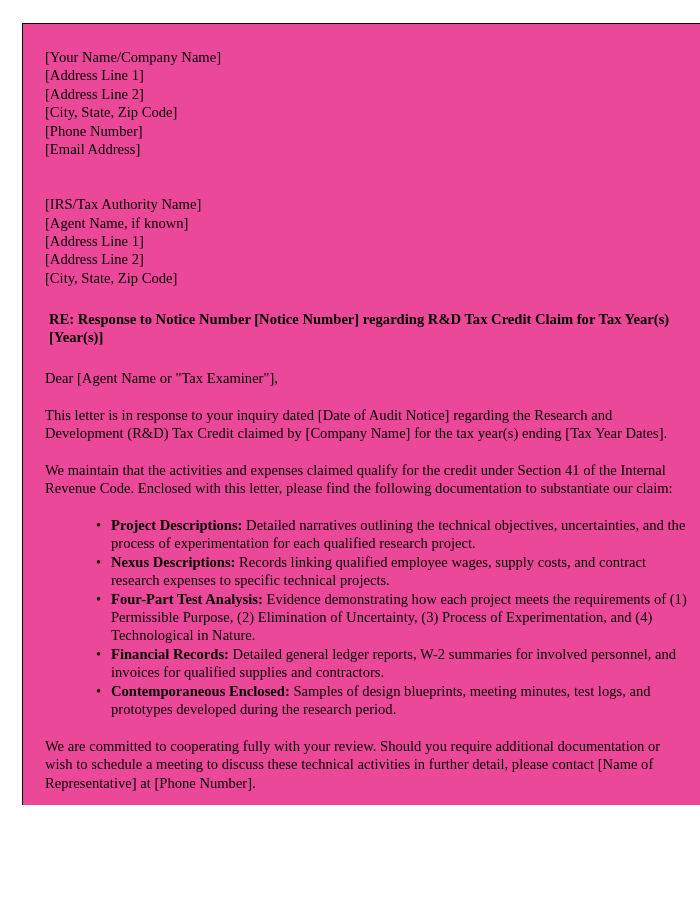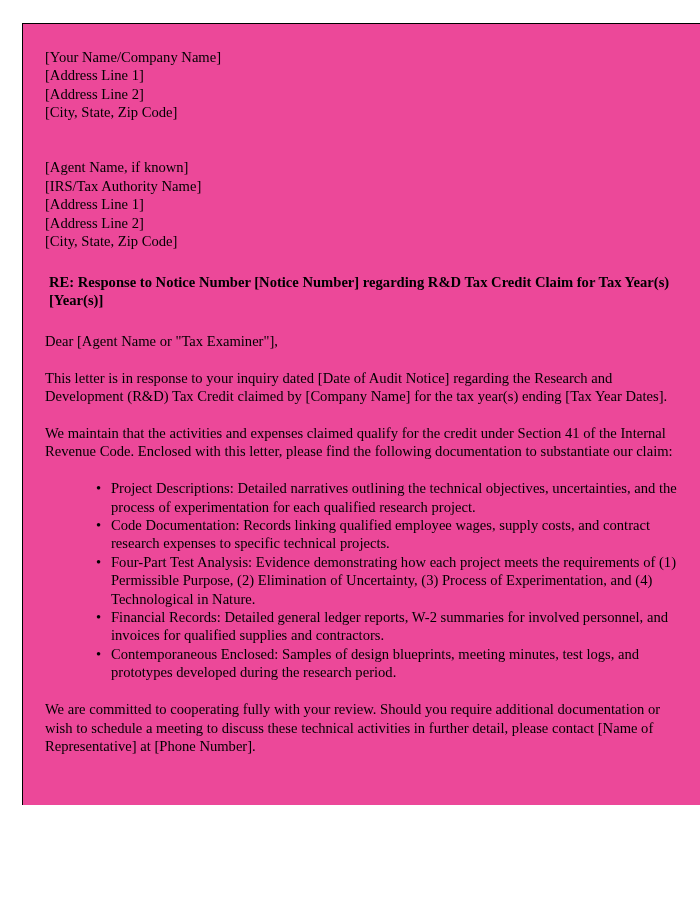--- a/index.html
+++ b/index.html
@@ -80,49 +80,51 @@
 
   .bullet-marker {
     position: absolute;
     left: 51px;
     top: 0;
     width: 10px;
     text-align: left;
   }
 
   .bullet-label {
-    font-weight: normal;
+    font-weight: bold;
   }
 
   .bullet-text {
     font-weight: normal;
   }
 </style>
 </head>
 <body>
 
 <div class="page-canvas">
   <div class="document-page">
     <div class="page-inner">
 
       <div class="letter-block">
         <div class="address-line">[Your Name/Company Name]</div>
         <div class="address-line">[Address Line 1]</div>
         <div class="address-line">[Address Line 2]</div>
         <div class="address-line">[City, State, Zip Code]</div>
+        <div class="address-line">[Phone Number]</div>
+        <div class="address-line">[Email Address]</div>
       </div>
 
       <div class="block-gap"></div>
 
 
       <div class="block-gap"></div>
 
       <div class="letter-block">
+        <div class="address-line">[IRS/Tax Authority Name]</div>
         <div class="address-line">[Agent Name, if known]</div>
-        <div class="address-line">[IRS/Tax Authority Name]</div>
         <div class="address-line">[Address Line 1]</div>
         <div class="address-line">[Address Line 2]</div>
         <div class="address-line">[City, State, Zip Code]</div>
       </div>
 
       <div class="block-gap"></div>
 
       <p class="subject-line letter-block">RE: Response to Notice Number [Notice Number] regarding R&amp;D Tax Credit Claim for Tax Year(s) [Year(s)]</p>
 
       <div class="block-gap"></div>
@@ -137,21 +139,21 @@
 
       <p class="body-paragraph letter-block">We maintain that the activities and expenses claimed qualify for the credit under Section 41 of the Internal Revenue Code. Enclosed with this letter, please find the following documentation to substantiate our claim:</p>
 
       <div class="block-gap"></div>
 
       <ul class="bullet-list letter-block">
         <li class="bullet-item">
           <span class="bullet-marker">•</span><span class="bullet-label">Project Descriptions:</span><span class="bullet-text"> Detailed narratives outlining the technical objectives, uncertainties, and the process of experimentation for each qualified research project.</span>
         </li>
         <li class="bullet-item">
-          <span class="bullet-marker">•</span><span class="bullet-label">Code Documentation:</span><span class="bullet-text"> Records linking qualified employee wages, supply costs, and contract research expenses to specific technical projects.</span>
+          <span class="bullet-marker">•</span><span class="bullet-label">Nexus Descriptions:</span><span class="bullet-text"> Records linking qualified employee wages, supply costs, and contract research expenses to specific technical projects.</span>
         </li>
         <li class="bullet-item">
           <span class="bullet-marker">•</span><span class="bullet-label">Four-Part Test Analysis:</span><span class="bullet-text"> Evidence demonstrating how each project meets the requirements of (1) Permissible Purpose, (2) Elimination of Uncertainty, (3) Process of Experimentation, and (4) Technological in Nature.</span>
         </li>
         <li class="bullet-item">
           <span class="bullet-marker">•</span><span class="bullet-label">Financial Records:</span><span class="bullet-text"> Detailed general ledger reports, W-2 summaries for involved personnel, and invoices for qualified supplies and contractors.</span>
         </li>
         <li class="bullet-item">
           <span class="bullet-marker">•</span><span class="bullet-label">Contemporaneous Enclosed:</span><span class="bullet-text"> Samples of design blueprints, meeting minutes, test logs, and prototypes developed during the research period.</span>
         </li>

